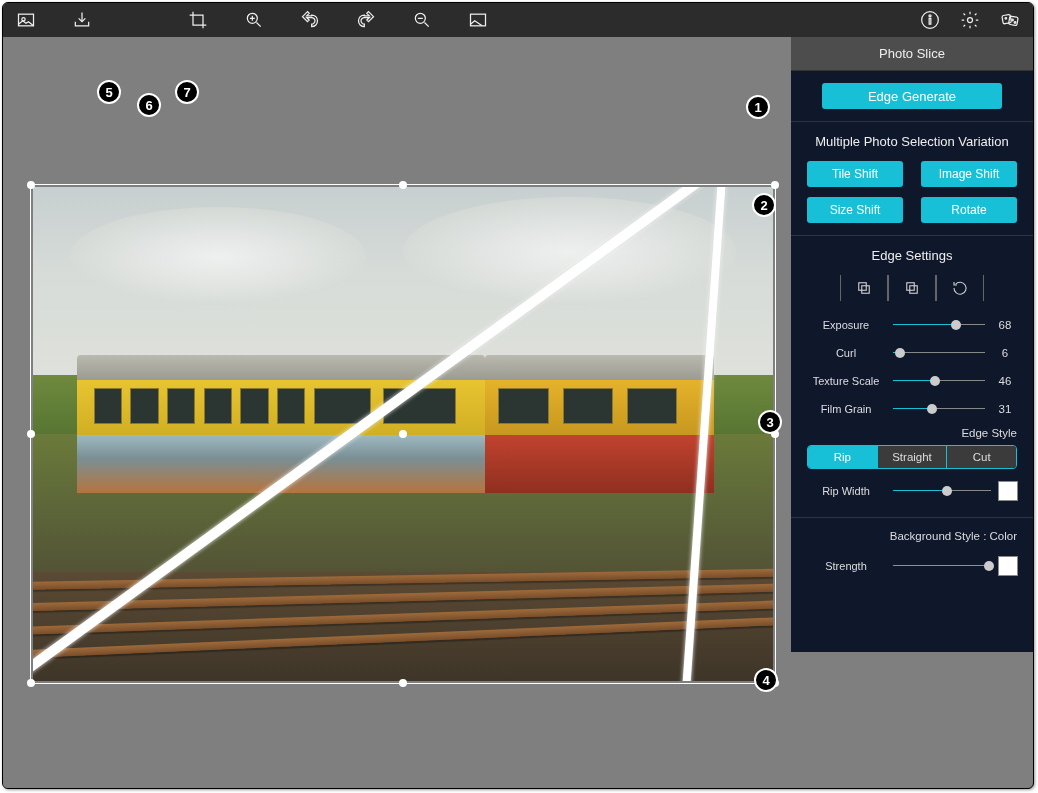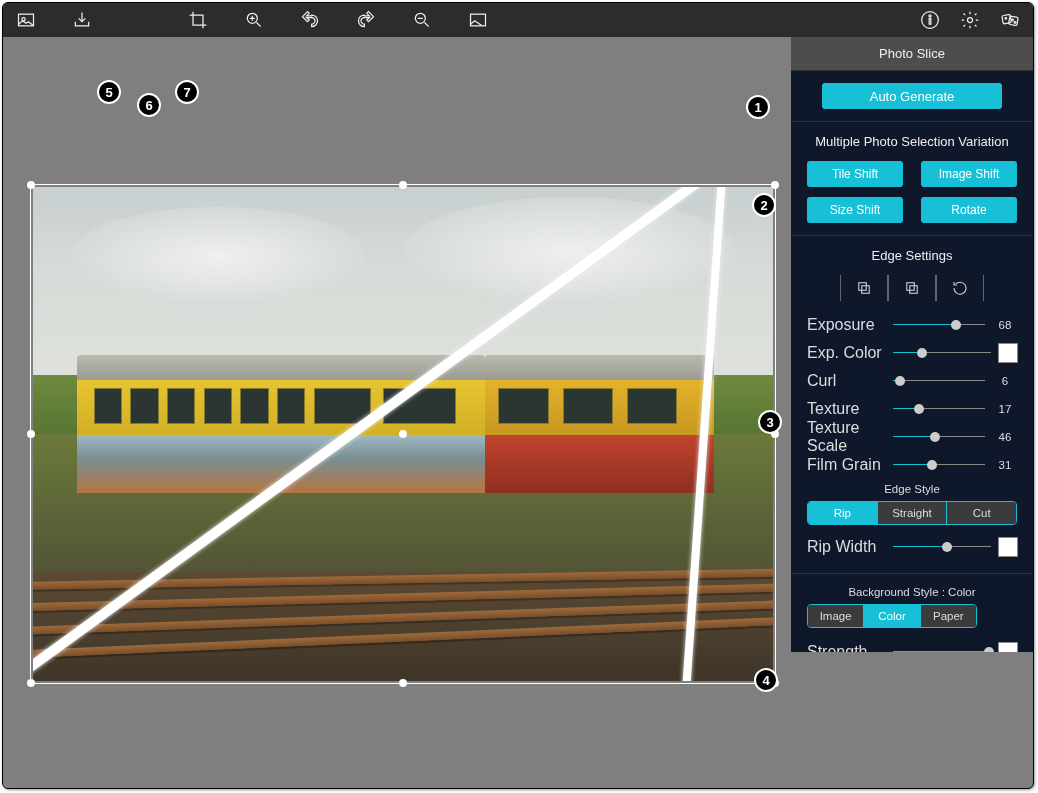--- a/index.html
+++ b/index.html
@@ -40,32 +40,32 @@
   .side-title { height:34px; display:flex; align-items:center; justify-content:center; background:#4d4d4d; font-size:13px; color:#eee; border-bottom:1px solid #333;}
   .side-section { padding:12px 16px; border-bottom:1px solid #333;}
   .auto-btn { display:block; width:180px; margin:0 auto; height:26px; background:#17c0d6; color:#fff; border:none; border-radius:3px; font-size:13px; cursor:pointer;}
   .sec-head { text-align:center; font-size:13px; color:#eee; margin-bottom:12px;}
   .btn-grid { display:grid; grid-template-columns:1fr 1fr; gap:10px 18px;}
   .cyan-btn { height:26px; background:#17c0d6; color:#fff; border:none; border-radius:3px; font-size:12px; cursor:pointer;}
   .icon-row { display:flex; justify-content:center; gap:0;}
   .icon-row .ic { width:48px; height:26px; display:flex; align-items:center; justify-content:center; border-left:1px solid #666; border-right:1px solid #666; cursor:pointer;}
   .icon-row .ic svg{width:18px;height:18px;stroke:#ccc;fill:none;stroke-width:1.5;}
   .slider-row { display:flex; align-items:center; height:28px; gap:8px;}
-  .slider-row .lab { width:78px; text-align:left; font-size:16px; color:#ddd;}
+  .slider-row .lab { width:78px; text-align:center; font-size:11px; color:#ddd;}
   .slider-row .track { flex:1; position:relative; height:14px;}
   .slider-row .line { position:absolute; top:6px; left:0; width:100%; height:1px; background:#888;}
   .slider-row .fill { position:absolute; top:6px; left:0; height:1px; background:#17c0d6;}
   .slider-row .knob { position:absolute; top:2px; width:10px; height:10px; background:#ccc; border-radius:50%; transform:translateX(-50%); cursor:pointer;}
   .slider-row .val { width:24px; text-align:center; font-size:11.5px;}
   .swatch { width:18px; height:18px; background:#fff; border:2px solid #fff; outline:1px solid #888; cursor:pointer;}
   .seg { display:flex; border:1px solid #17c0d6; border-radius:4px; overflow:hidden;}
   .seg .opt { flex:1; height:22px; display:flex; align-items:center; justify-content:center; font-size:11.5px; cursor:pointer; color:#ddd; background:#3b3b3b;}
   .seg .opt.active { background:#17c0d6; color:#fff;}
   .seg .opt + .opt { border-left:1px solid #17c0d6;}
-  .label-above { font-size:11.5px; color:#ddd; margin-bottom:6px; text-align:center;}
+  .label-above { font-size:11.5px; color:#ddd; margin-bottom:6px; text-align:right;}
   .badge { position:absolute; width:24px; height:24px; background:#000; color:#fff; border:2px solid #fff; border-radius:50%; display:flex; align-items:center; justify-content:center; font-size:13px; font-weight:600; z-index:50;}
 </style>
 </head>
 <body>
 
 <div class="app">
 
   <div class="top-toolbar">
     <div class="group-left">
       <div class="toolbar-btn">
@@ -247,21 +247,21 @@
         <div class="handle" style="left:50%;bottom:-4px;margin-left:-4px"></div>
         <div class="handle" style="right:-4px;bottom:-4px"></div>
       </div>
     </div>
   </div>
 
   <div class="sidebar">
     <div class="side-title">Photo Slice</div>
 
     <div class="side-section">
-      <button class="auto-btn">Auto Generate</button>
+      <button class="auto-btn">Edge Generate</button>
     </div>
 
     <div class="side-section">
       <div class="sec-head">Multiple Photo Selection Variation</div>
       <div class="btn-grid">
         <button class="cyan-btn">Tile Shift</button>
         <button class="cyan-btn">Image Shift</button>
         <button class="cyan-btn">Size Shift</button>
         <button class="cyan-btn">Rotate</button>
       </div>
@@ -295,45 +295,27 @@
       <div class="slider-row">
           <div class="lab">Exposure</div>
           <div class="track">
             <div class="line"></div>
             <div class="fill" style="width: 68%;"></div>
             <div class="knob" style="left: 68%;"></div>
           </div>
           <div class="val">68</div>
         </div>
       <div class="slider-row">
-          <div class="lab">Exp. Color</div>
-          <div class="track">
-            <div class="line"></div>
-            <div class="fill" style="width: 30%;"></div>
-            <div class="knob" style="left: 30%;"></div>
-          </div>
-          <div class="swatch"></div>
-        </div>
-      <div class="slider-row">
           <div class="lab">Curl</div>
           <div class="track">
             <div class="line"></div>
             <div class="fill" style="width: 8%;"></div>
             <div class="knob" style="left: 8%;"></div>
           </div>
           <div class="val">6</div>
-        </div>
-      <div class="slider-row">
-          <div class="lab">Texture</div>
-          <div class="track">
-            <div class="line"></div>
-            <div class="fill" style="width: 28%;"></div>
-            <div class="knob" style="left: 28%;"></div>
-          </div>
-          <div class="val">17</div>
         </div>
       <div class="slider-row">
           <div class="lab">Texture Scale</div>
           <div class="track">
             <div class="line"></div>
             <div class="fill" style="width: 46%;"></div>
             <div class="knob" style="left: 46%;"></div>
           </div>
           <div class="val">46</div>
         </div>
@@ -359,25 +341,20 @@
             <div class="line"></div>
             <div class="fill" style="width: 55%;"></div>
             <div class="knob" style="left: 55%;"></div>
           </div>
           <div class="swatch"></div>
         </div>
     </div>
 
     <div class="side-section" style="border-bottom:none">
       <div class="label-above">Background Style : Color</div>
-      <div class="seg" style="width:170px">
-        <div class="opt">Image</div>
-        <div class="opt active">Color</div>
-        <div class="opt">Paper</div>
-      </div>
       <div class="slider-row" style="margin-top:10px">
           <div class="lab">Strength</div>
           <div class="track">
             <div class="line"></div>
             <div class="fill" style="width: 98%;"></div>
             <div class="knob" style="left: 98%;"></div>
           </div>
           <div class="swatch"></div>
         </div>
     </div>

